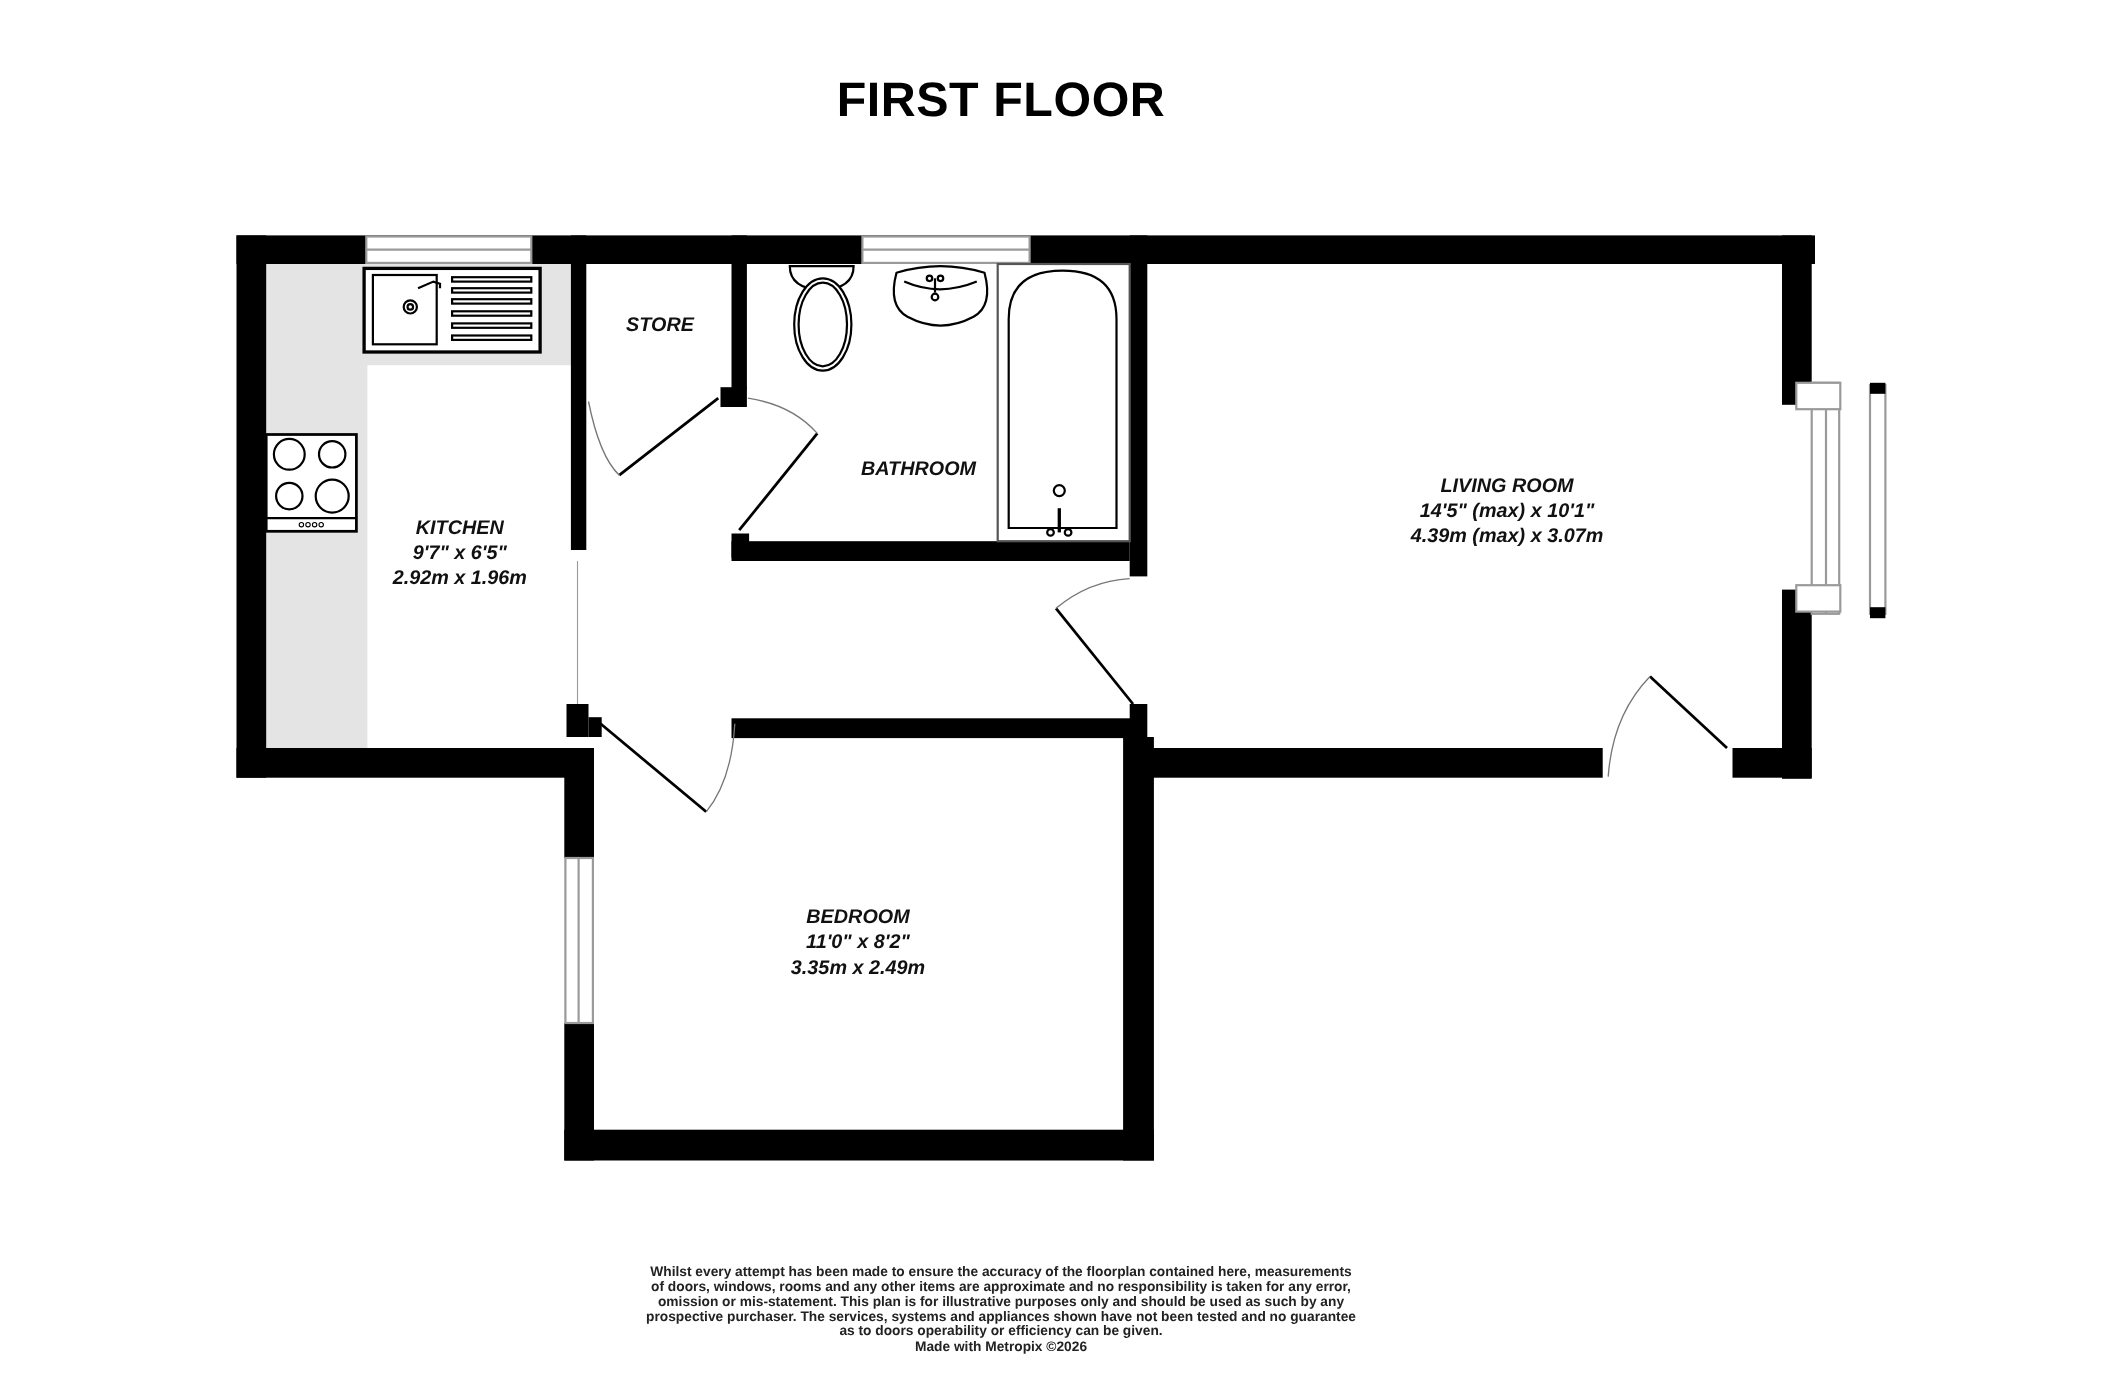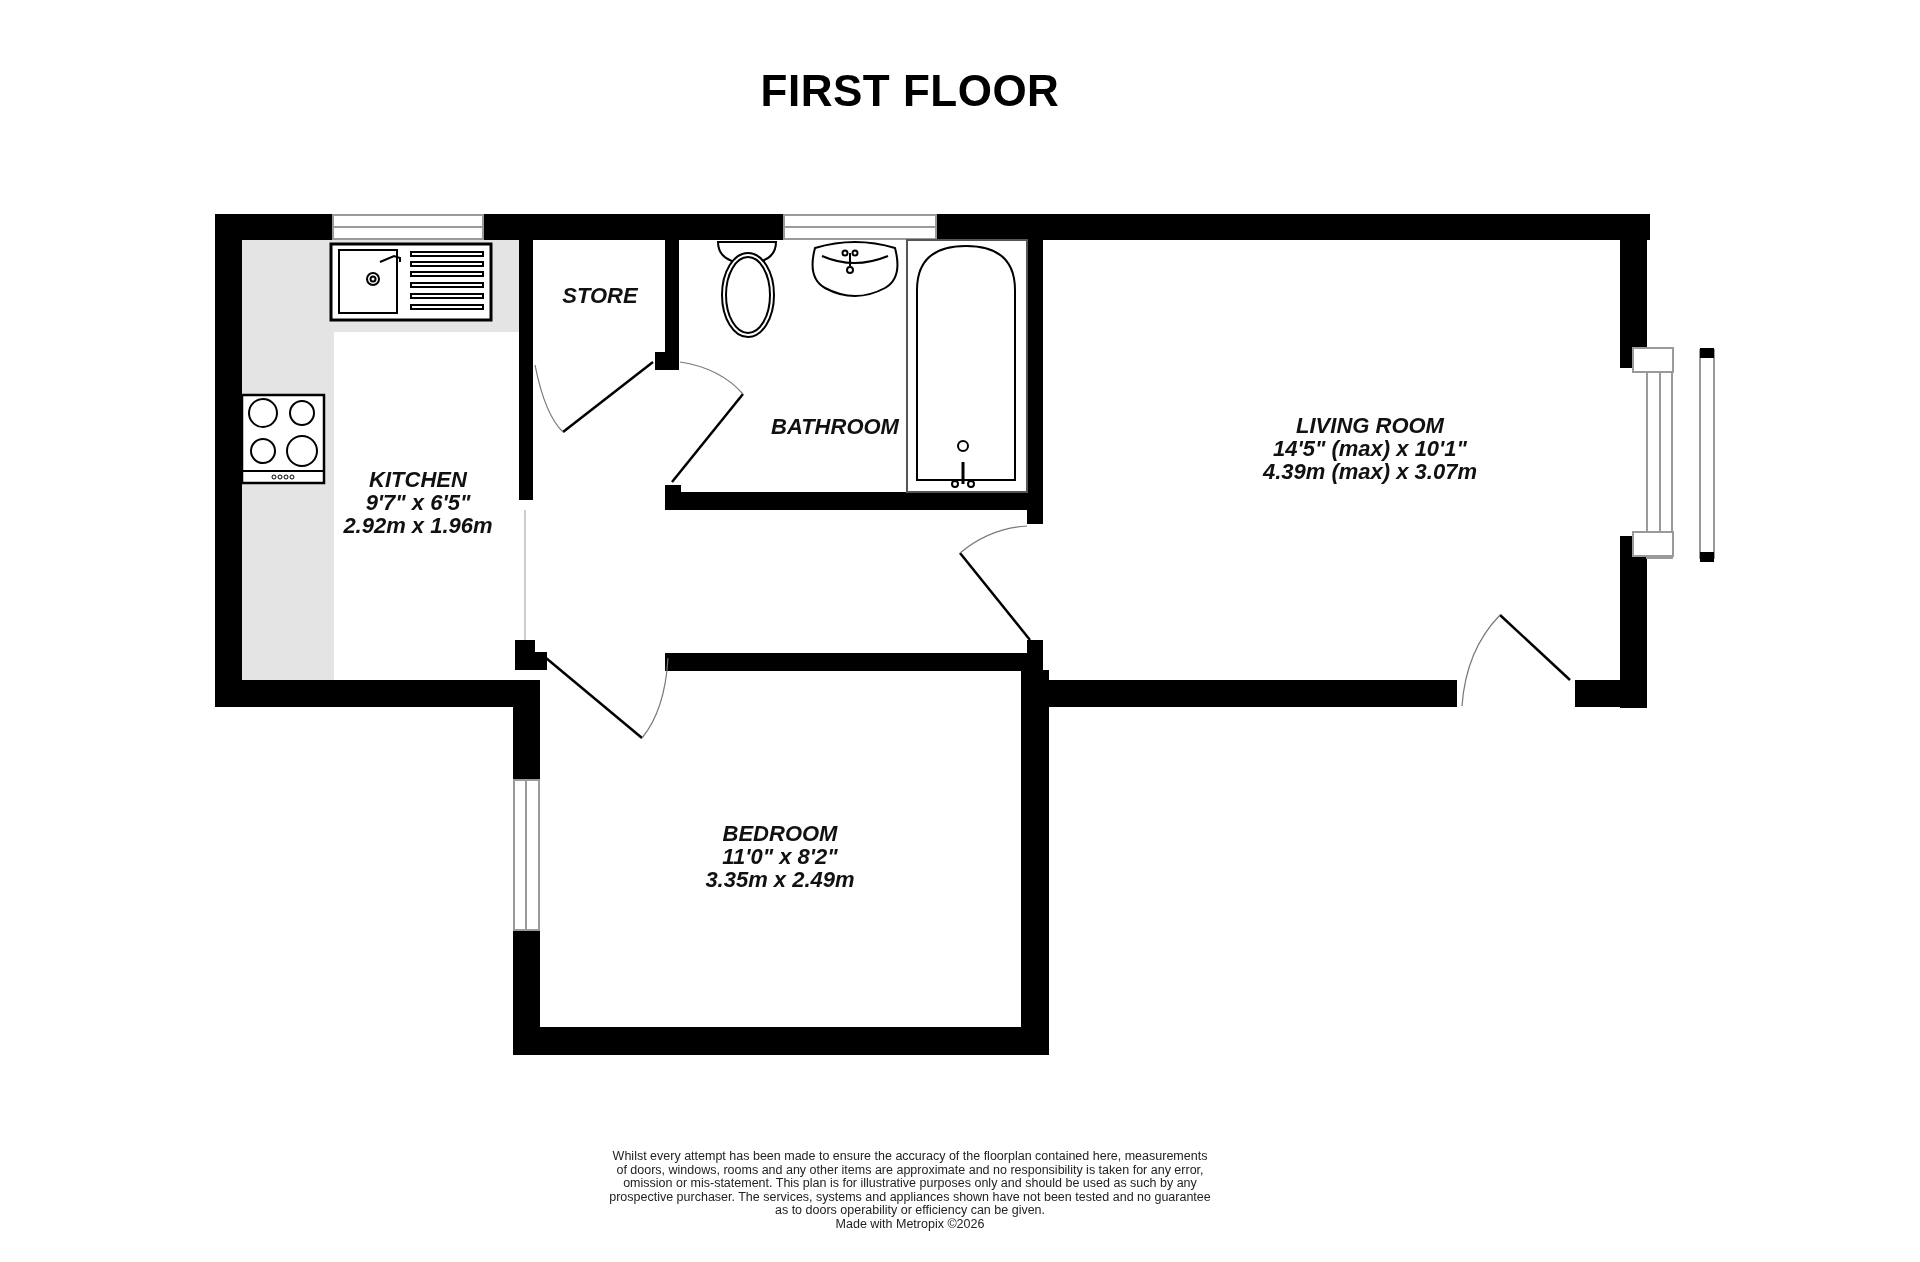--- a/index.html
+++ b/index.html
@@ -1,23 +1,23 @@
 <!DOCTYPE html>
 <html><head>
   <meta charset="utf-8">
   <style>
     html, body { margin: 0; padding: 0; background: #ffffff; }
     body { width: 1920px; height: 1262px; position: relative; overflow: hidden; font-family: "Liberation Sans", sans-serif; }
     .title { position: absolute; left: 0; width: 1820px; top: 66px; text-align: center; font-weight: bold; font-size: 44px; color: #000; letter-spacing: 0.5px; }
     svg.plan { position: absolute; left: 0; top: 0; }
-    .room-label { position: absolute; text-align: center; font-style: italic; font-weight: bold; color: #111; line-height: 23px; font-size: 22px; }
+    .room-label { position: absolute; text-align: center; font-style: italic; font-weight: bold; color: #111; line-height: 23px; font-size: 18px; }
     .room-label .name { display: block; }
     .room-label .dim { display: block; }
     .disclaimer { position: absolute; left: 560px; width: 700px; top: 1150px; text-align: center; font-size: 12.5px; line-height: 13.5px; color: #222; }
-    .disclaimer span { display: block; }
+    .disclaimer span { display: block; font-weight: bold; }
   </style>
 </head>
 <body>
 
 <div class="title">FIRST FLOOR</div>
 
 <svg class="plan" width="1920" height="1262" viewBox="0 0 1920 1262" xmlns="http://www.w3.org/2000/svg">
 
   <g>
     <rect x="242" y="240" width="277" height="92" fill="#e4e4e4"></rect>
@@ -149,21 +149,21 @@
 </div>
 
 <div class="room-label" style="left:540px; top:284px; width:120px;">
   <span class="name">STORE</span>
 </div>
 
 <div class="room-label" style="left:755px; top:384px; width:160px;margin-top:31px;">
   <span class="name">BATHROOM</span>
 </div>
 
-<div class="room-label" style="left:1220px; top:414px; width:300px;">
+<div class="room-label" style="left:1220px; top:430px; width:300px;">
   <span class="name">LIVING ROOM</span>
   <span class="dim">14'5" (max) x 10'1"</span>
   <span class="dim">4.39m (max) x 3.07m</span>
 </div>
 
 <div class="room-label" style="left:640px; top:822px; width:280px;">
   <span class="name">BEDROOM</span>
   <span class="dim">11'0"  x 8'2"</span>
   <span class="dim">3.35m  x 2.49m</span>
 </div>

